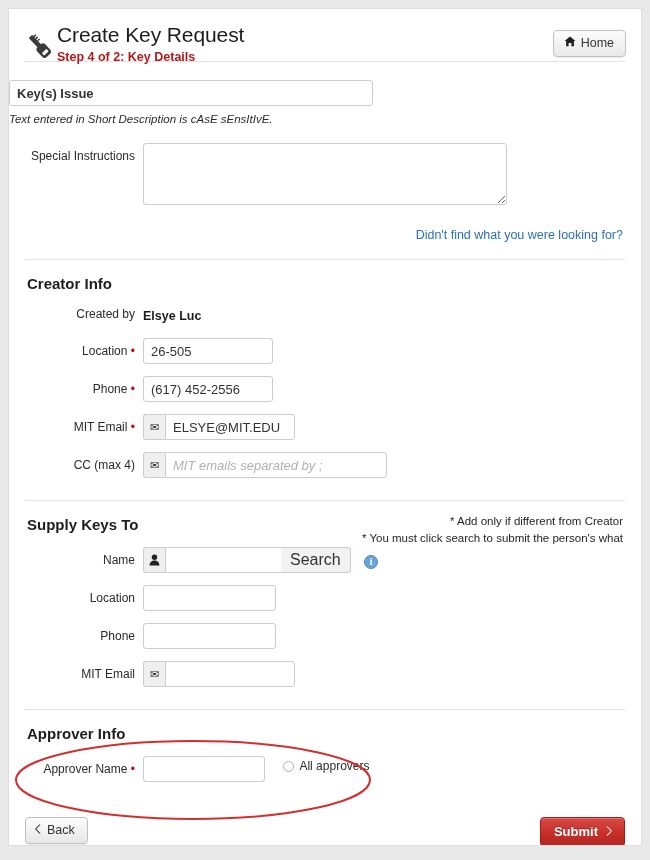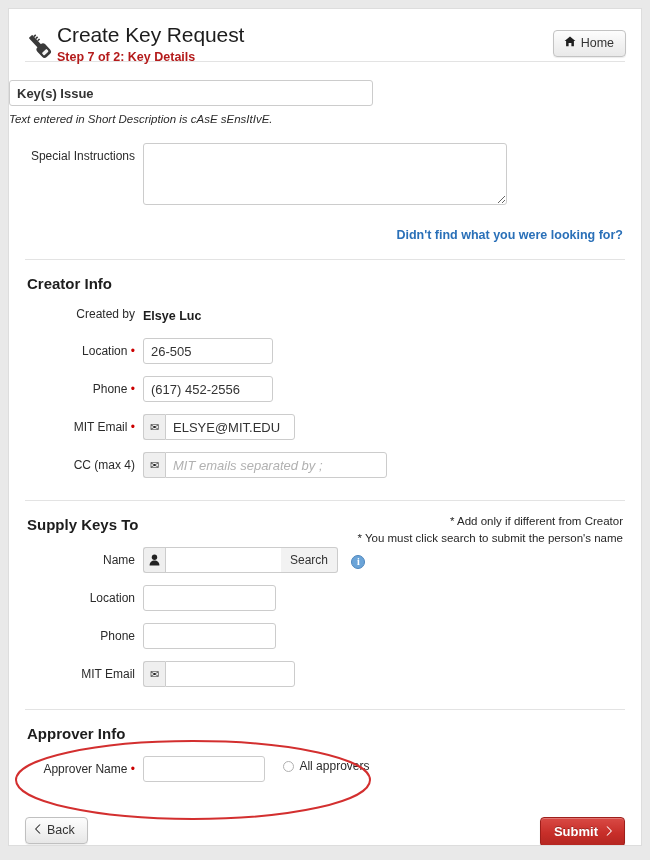--- a/index.html
+++ b/index.html
@@ -163,21 +163,21 @@
   .input-group input.txt {
     border-radius: 0 3px 3px 0;
   }
   .addon-btn {
     height: 26px;
     padding: 0 9px;
     background: #f2f2f2;
     border: 1px solid #cccccc;
     border-left: none;
     border-radius: 0 3px 3px 0;
-    font-size: 12px;
+    font-size: 16px;
     color: #333;
     display: flex;
     align-items: center;
     cursor: pointer;
     font-family: "Liberation Sans", sans-serif;
   }
   .input-group.has-btn input.txt { border-radius: 0; border-right: none; }
 
   .info-icon {
     display: inline-block;
@@ -189,21 +189,21 @@
     font-size: 10px;
     font-weight: bold;
     line-height: 12px;
     text-align: center;
     margin-left: 9px;
     vertical-align: 1px;
     font-family: "Liberation Serif", serif;
     cursor: pointer;
   }
 
-  .link-row { padding: 0 18px; text-align: right; margin: 16px 0 6px 0; font-weight: bold; }
+  .link-row { padding: 0 18px; text-align: right; margin: 16px 0 6px 0; }
   .link {
     font-size: 12.5px;
     color: #2a70b8;
     text-decoration: none;
     cursor: pointer;
   }
 
   
   .radio-wrap {
     display: inline-flex;
@@ -281,21 +281,21 @@
           <rect x="18.9" y="5.2" width="2.6" height="1.5" fill="#3a3a3a"></rect>
           <rect x="18.9" y="8.0" width="2.6" height="1.5" fill="#3a3a3a"></rect>
           <rect x="18.9" y="10.8" width="2.6" height="1.5" fill="#3a3a3a"></rect>
           <rect x="11.2" y="16.2" width="10.8" height="13.4" rx="3.2" fill="#3a3a3a"></rect>
           <rect x="13.4" y="23.4" width="6.4" height="3.4" rx="1" fill="#f3f3f3"></rect>
         </g>
       </svg>
     </span>
     <div class="title-block">
       <div class="page-title">Create Key Request</div>
-      <div class="page-step">Step 7 of 2: Key Details</div>
+      <div class="page-step">Step 4 of 2: Key Details</div>
     </div>
     <div class="home-button">
       <span>
         <svg width="12" height="11" viewBox="0 0 12 11">
           <path d="M6 0.6 L0.6 5.1 L2.1 5.1 L2.1 10.3 L4.6 10.3 L4.6 7.0 L7.4 7.0 L7.4 10.3 L9.9 10.3 L9.9 5.1 L11.4 5.1 Z" fill="#1f1f1f"></path>
         </svg>
       </span>
       <span>Home</span>
     </div>
   </div>
@@ -381,21 +381,21 @@
     </div>
   </div>
 
   <div class="divider"></div>
 
   <div class="section">
     <div class="section-head">
       <div class="section-title">Supply Keys To</div>
       <div class="section-notes">
         <div class="note">* Add only if different from Creator</div>
-        <div class="note">* You must click search to submit the person's name</div>
+        <div class="note">* You must click search to submit the person's what</div>
       </div>
     </div>
 
     <div class="row">
       <div class="row-label">Name</div>
       <div class="control">
         <span class="input-group has-btn">
           <span class="addon">
             <svg width="11" height="12" viewBox="0 0 11 12">
               <circle cx="5.5" cy="3.2" r="2.7" fill="#222"></circle>

